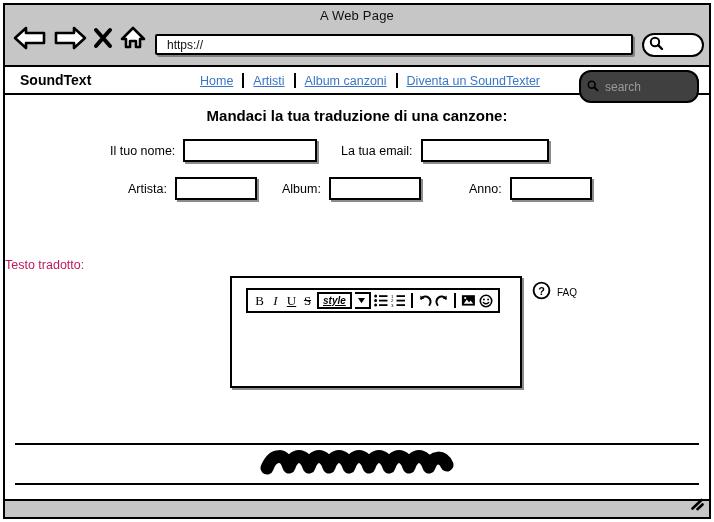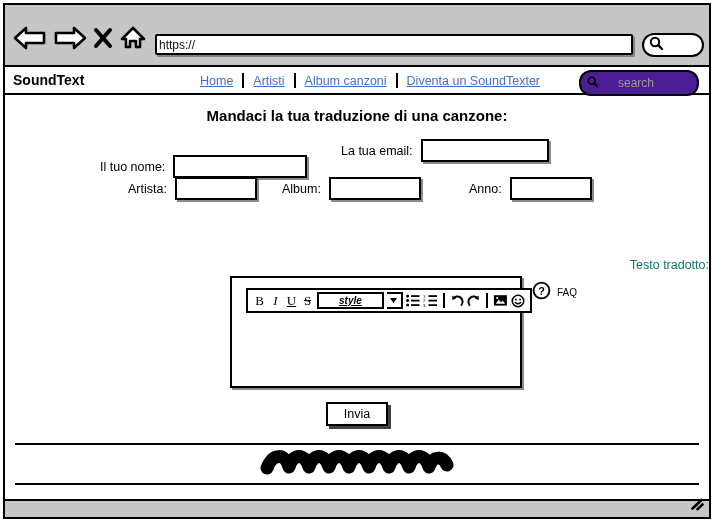--- a/index.html
+++ b/index.html
@@ -49,21 +49,21 @@
 
   .url-bar {
     position: absolute;
     left: 150px; top: 29px;
     width: 478px; height: 21px;
     background: #ffffff;
     border: 2px solid #000;
     border-radius: 2px;
     display: flex;
     align-items: center;
-    padding-left: 2px;
+    padding-left: 10px;
     font-size: 12px;
     color: #111;
     box-shadow: 2px 2px 0 rgba(0,0,0,.35);
   }
   .browser-search {
     position: absolute;
     left: 637px; top: 28px;
     width: 62px; height: 24px;
     background: #ffffff;
     border: 2px solid #000;
@@ -82,21 +82,21 @@
 
   
   .site-header {
     position: relative;
     height: 28px;
     border-bottom: 2px solid #000;
     background: #ffffff;
   }
   .brand {
     position: absolute;
-    left: 8px; top: 5px;
+    left: 15px; top: 5px;
     font-size: 14px;
     font-weight: bold;
     color: #000;
   }
   .main-nav {
     position: absolute;
     left: 186px; top: 6px;
     display: flex;
     align-items: flex-end;
     gap: 0px;
@@ -109,28 +109,28 @@
     cursor: pointer;
     white-space: nowrap;
   }
   .nav-sep {
     width: 2px; height: 15px;
     background: #000;
   }
   .site-search {
     position: absolute;
     right: 10px; top: 3px;
-    width: 120px; height: 26px;
+    width: 120px; height: 33px;
     border: 2px solid #000;
     border-radius: 12px;
-    background: #4c1d95;
+    background: #404040;
     display: flex;
     align-items: center;
     padding-left: 5px;
-    gap: 19px;
+    gap: 6px;
   }
   .site-search .ph {
     font-size: 12px;
     color: #9a9a9a;
   }
 
   
   .page-body { position: relative; height: 420px; }
 
   .form-title {
@@ -153,40 +153,40 @@
     color: #000;
     white-space: nowrap;
   }
   .fbox {
     background: #ffffff;
     border: 2px solid #000;
     height: 23px;
     box-shadow: 2px 2px 0 rgba(0,0,0,.45);
   }
 
-  .r1 { top: 44px; left: 95px; margin-top: 16px; }
+  .r1 { top: 44px; left: 105px; }
   .r1b { left: 336px; top: 44px; }
   .r2 { top: 82px; left: 123px; }
   .r2b { top: 82px; left: 277px; }
   .r2c { top: 82px; left: 448px; margin-left: 16px; }
   .r3 { top: 126px; left: 205px; }
 
   .w-nome  { width: 134px; }
   .w-email { width: 128px; }
   .w-artista { width: 82px; }
   .w-album { width: 92px; }
   .w-anno  { width: 82px; }
   .w-titolo{ width: 128px; }
 
   .editor-label {
     position: absolute;
     top: 163px; left: 0; right: 0;
-    text-align: right;
+    text-align: left;
     font-size: 12.5px;
-    color: #0f766e;
+    color: #be185d;
   }
 
   .editor {
     position: absolute;
     left: 225px; top: 181px;
     width: 292px; height: 112px;
     border: 2px solid #000;
     background: #ffffff;
     box-shadow: 2px 2px 0 rgba(0,0,0,.45);
   }
@@ -212,21 +212,21 @@
   }
   .tb-sep {
     width: 2px; height: 15px;
     background: #000;
     margin: 0 2px;
   }
   .style-pill {
     display: flex; align-items: center;
     border: 2px solid #000;
     height: 17px;
-    padding: 0 20px;
+    padding: 0 4px;
     font-size: 10px;
     font-style: italic;
     font-weight: bold;
     text-decoration: underline;
     cursor: pointer;
   }
   .style-caret {
     display: flex; align-items: center; justify-content: center;
     border: 2px solid #000;
     border-left: none;
@@ -284,20 +284,21 @@
     right: 4px; bottom: 2px;
   }
 </style>
 </head>
 <body>
 
 <div id="app">
   <div class="browser-window">
 
     <div class="browser-chrome">
+      <div class="win-title">A Web Page</div>
 
       <div class="nav-icons">
         <span>
           <svg width="34" height="26" viewBox="0 0 34 26">
             <path d="M13 3 L2 13 L13 23 L13 18 L31 18 L31 8 L13 8 Z" fill="#fff" stroke="#000" stroke-width="2.6" stroke-linejoin="round"></path>
           </svg>
         </span>
         <span>
           <svg width="34" height="26" viewBox="0 0 34 26">
             <path d="M21 3 L32 13 L21 23 L21 18 L3 18 L3 8 L21 8 Z" fill="#fff" stroke="#000" stroke-width="2.6" stroke-linejoin="round"></path>
@@ -460,23 +461,20 @@
         <div class="faq">
           <span>
             <svg width="19" height="19" viewBox="0 0 20 20">
               <circle cx="10" cy="10" r="8.3" fill="#fff" stroke="#000" stroke-width="2"></circle>
               <text x="10" y="14.4" text-anchor="middle" font-size="11.5" font-weight="bold" font-family="'Liberation Sans',sans-serif" fill="#000">?</text>
             </svg>
           </span>
           <span class="faq-label">FAQ</span>
         </div>
 
-        <div class="submit-wrap">
-          <div class="submit-btn">Invia</div>
-        </div>
 
         <div class="footer-band">
           <span>
             <svg width="196" height="30" viewBox="0 0 196 30">
               <path d="M8 21 C14 6, 26 6, 30 20 C34 6, 46 6, 50 20 C54 6, 66 6, 70 20
                        C74 6, 86 6, 90 20 C94 6, 106 6, 110 20 C114 6, 126 6, 130 20
                        C134 6, 146 6, 150 20 C154 6, 166 6, 170 20 C174 8, 184 9, 188 18" fill="none" stroke="#000" stroke-width="13" stroke-linecap="round" stroke-linejoin="round"></path>
             </svg>
           </span>
         </div>

